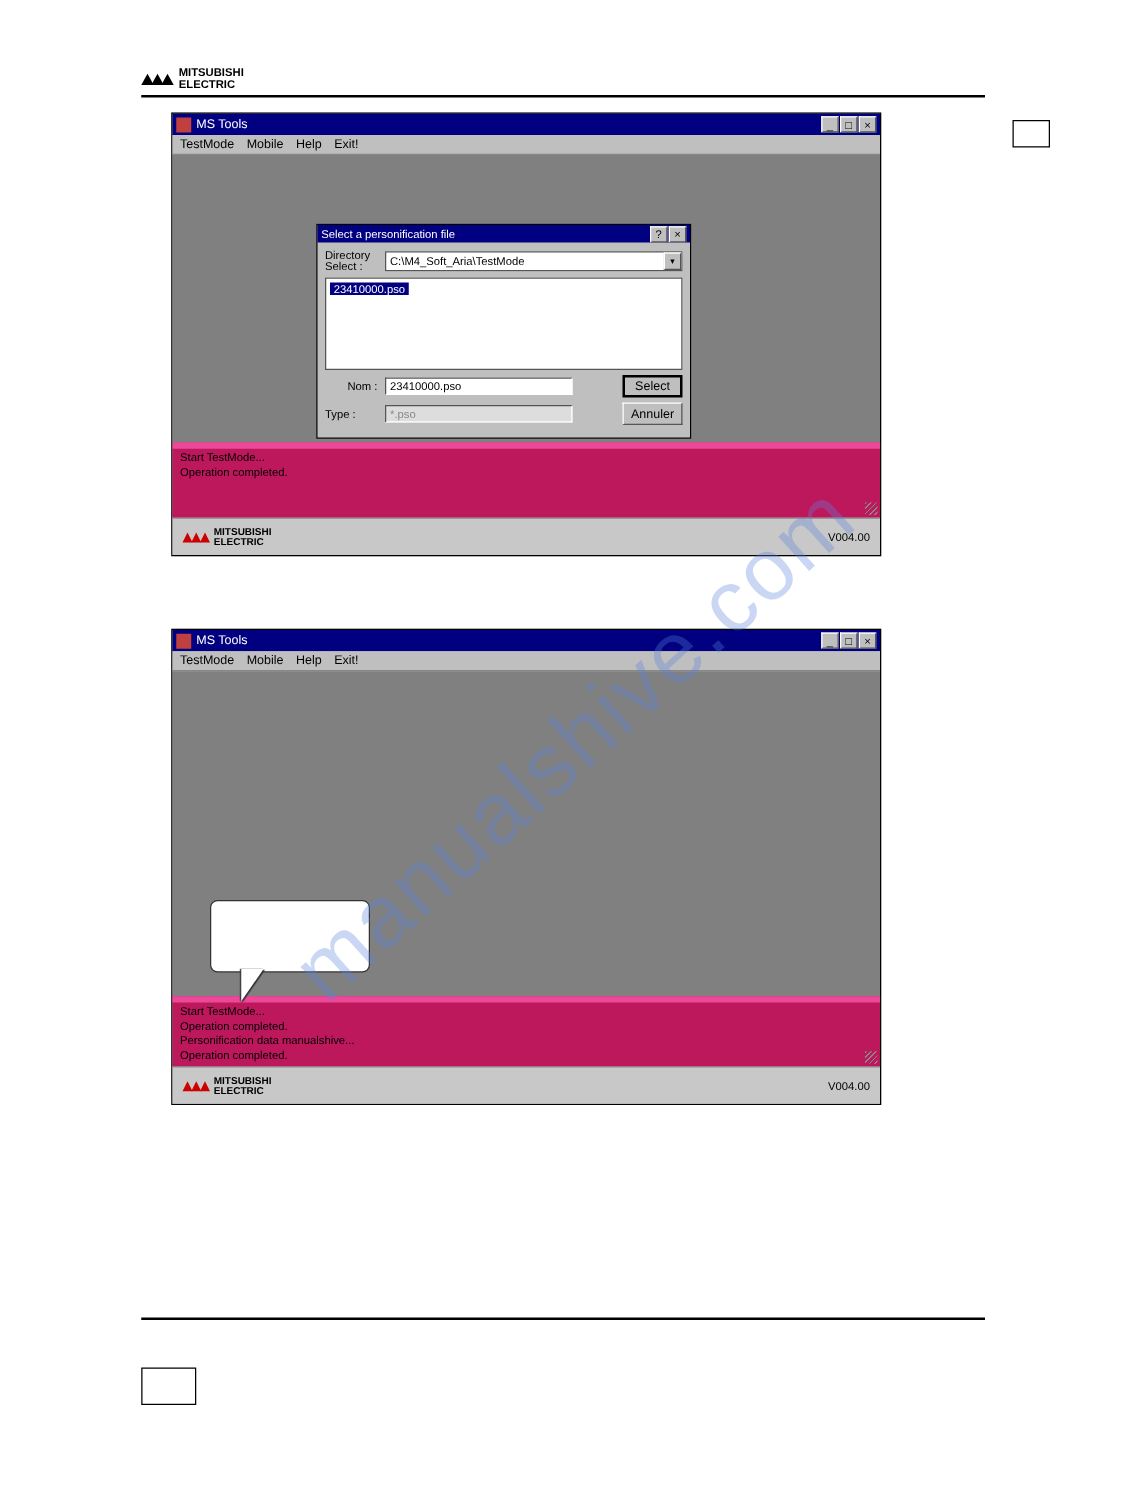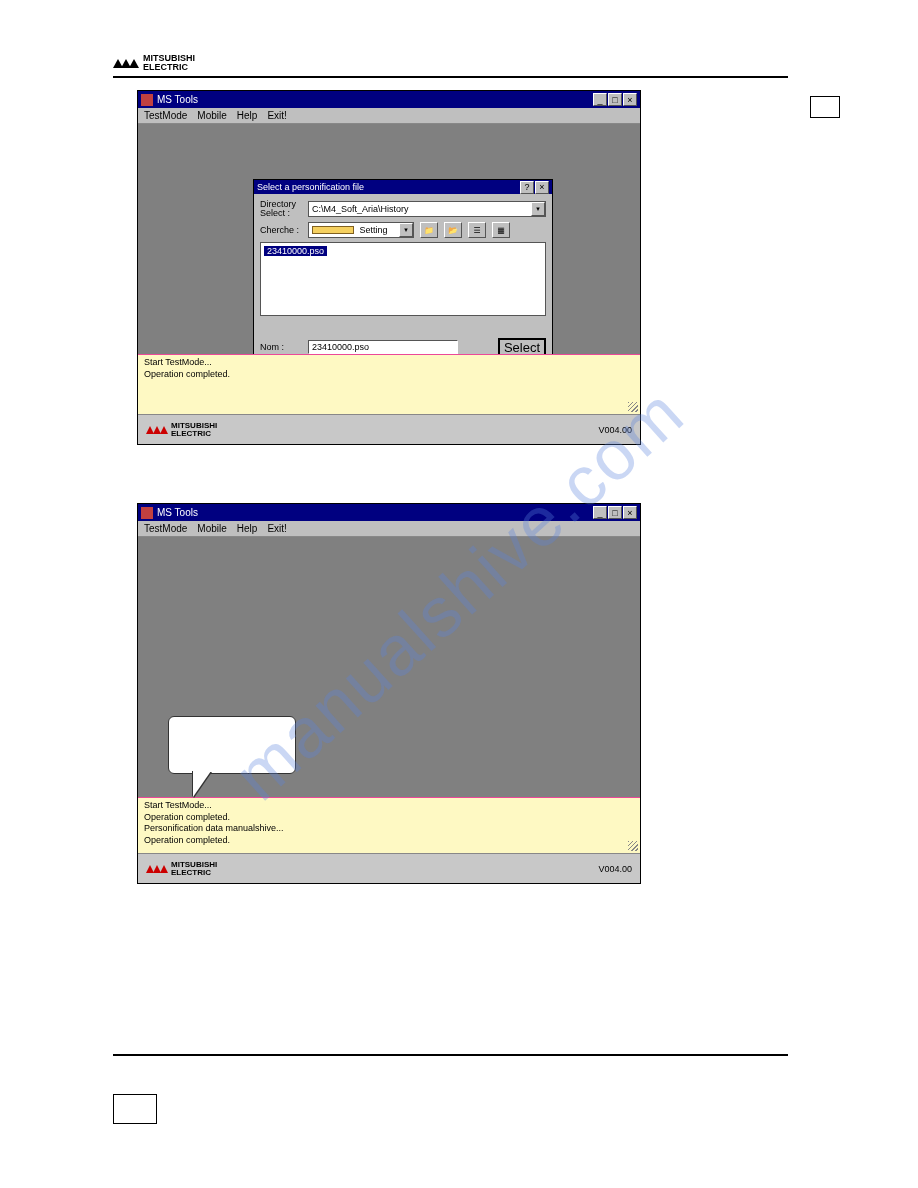--- a/index.html
+++ b/index.html
@@ -58,21 +58,21 @@
     top: 1000px;
     width: 675px;
     border-top: 2px solid #000;
   }
 
   
   .win {
     background: #bfbfbf;
     border: 1px solid #000;
     position: relative;
-    width: 504px;
+    width: 568px;
     margin-left: 24px;
   }
   .win-titlebar {
     background: #000080;
     color: #fff;
     height: 17px;
     display: flex;
     align-items: center;
     padding: 0 3px;
     font-size: 10px;
@@ -107,22 +107,22 @@
     font-size: 10px;
     align-items: center;
     border-bottom: 1px solid #888;
   }
   .workspace {
     background: #808080;
     height: 230px;
     position: relative;
   }
   .status-panel {
-    background: #fef9c3;
-    border-top: 1px solid #ec4899;
+    background: #be185d;
+    border-top: 5px solid #ec4899;
     font-size: 9px;
     padding: 2px 6px;
     line-height: 1.3;
     height: 60px;
     position: relative;
   }
   .branding-bar {
     background: #c8c8c8;
     height: 30px;
     display: flex;
@@ -203,21 +203,21 @@
   .file-item {
     background:#000080;
     color:#fff;
     display:inline-block;
     padding:0 3px;
   }
   .dlg-btn {
     width:48px; height:18px;
     background:#bfbfbf;
     border:1px solid #fff; border-right-color:#555; border-bottom-color:#555;
-    font-size:13px;
+    font-size:10px;
     display:flex; align-items:center; justify-content:center;
   }
 
   .win2 { margin-top: 58px; }
   .workspace2 { height: 260px; }
   .status-panel2 { height: 56px; }
 
   .callout {
     position: absolute;
     left: 30px;
@@ -306,42 +306,28 @@
           <div class="win-ctrl">
             <span>?</span>
             <span>×</span>
           </div>
         </div>
         <div class="dlg-body">
           <div class="dlg-row">
             <label style="white-space:pre-line; line-height:1;">Directory
 Select :</label>
             <div class="combo">
-              <span>C:\M4_Soft_Aria\History</span>
+              <span>C:\M4_Soft_Aria\TestMode</span>
               <div class="arrow">▾</div>
             </div>
           </div>
-          <div class="dlg-row">
-            <label>Cherche :</label>
-            <div class="combo" style="flex:0 0 106px;">
-              <span>
-                  <span class="folder-icon"></span>
-                  <span>Setting</span>
-                </span>
-              <div class="arrow">▾</div>
-            </div>
-            <div class="icon-btn">📁</div>
-            <div class="icon-btn">📂</div>
-            <div class="icon-btn">☰</div>
-            <div class="icon-btn">▦</div>
-          </div>
           <div class="file-list">
             <span class="file-item">23410000.pso</span>
           </div>
-          <div class="dlg-row" style="margin-top:22px;">
+          <div class="dlg-row" style="margin-top:4px;text-align:right;">
             <label>Nom :</label>
             <div class="dlg-field" style="flex:0 0 150px;">
                 <span>23410000.pso</span>
               </div>
             <div style="flex:1"></div>
             <div class="dlg-btn" style="border:2px solid #000;">Select</div>
           </div>
           <div class="dlg-row">
             <label>Type :</label>
             <div class="dlg-field" style="flex:0 0 150px; background:#ddd; color:#888;">

